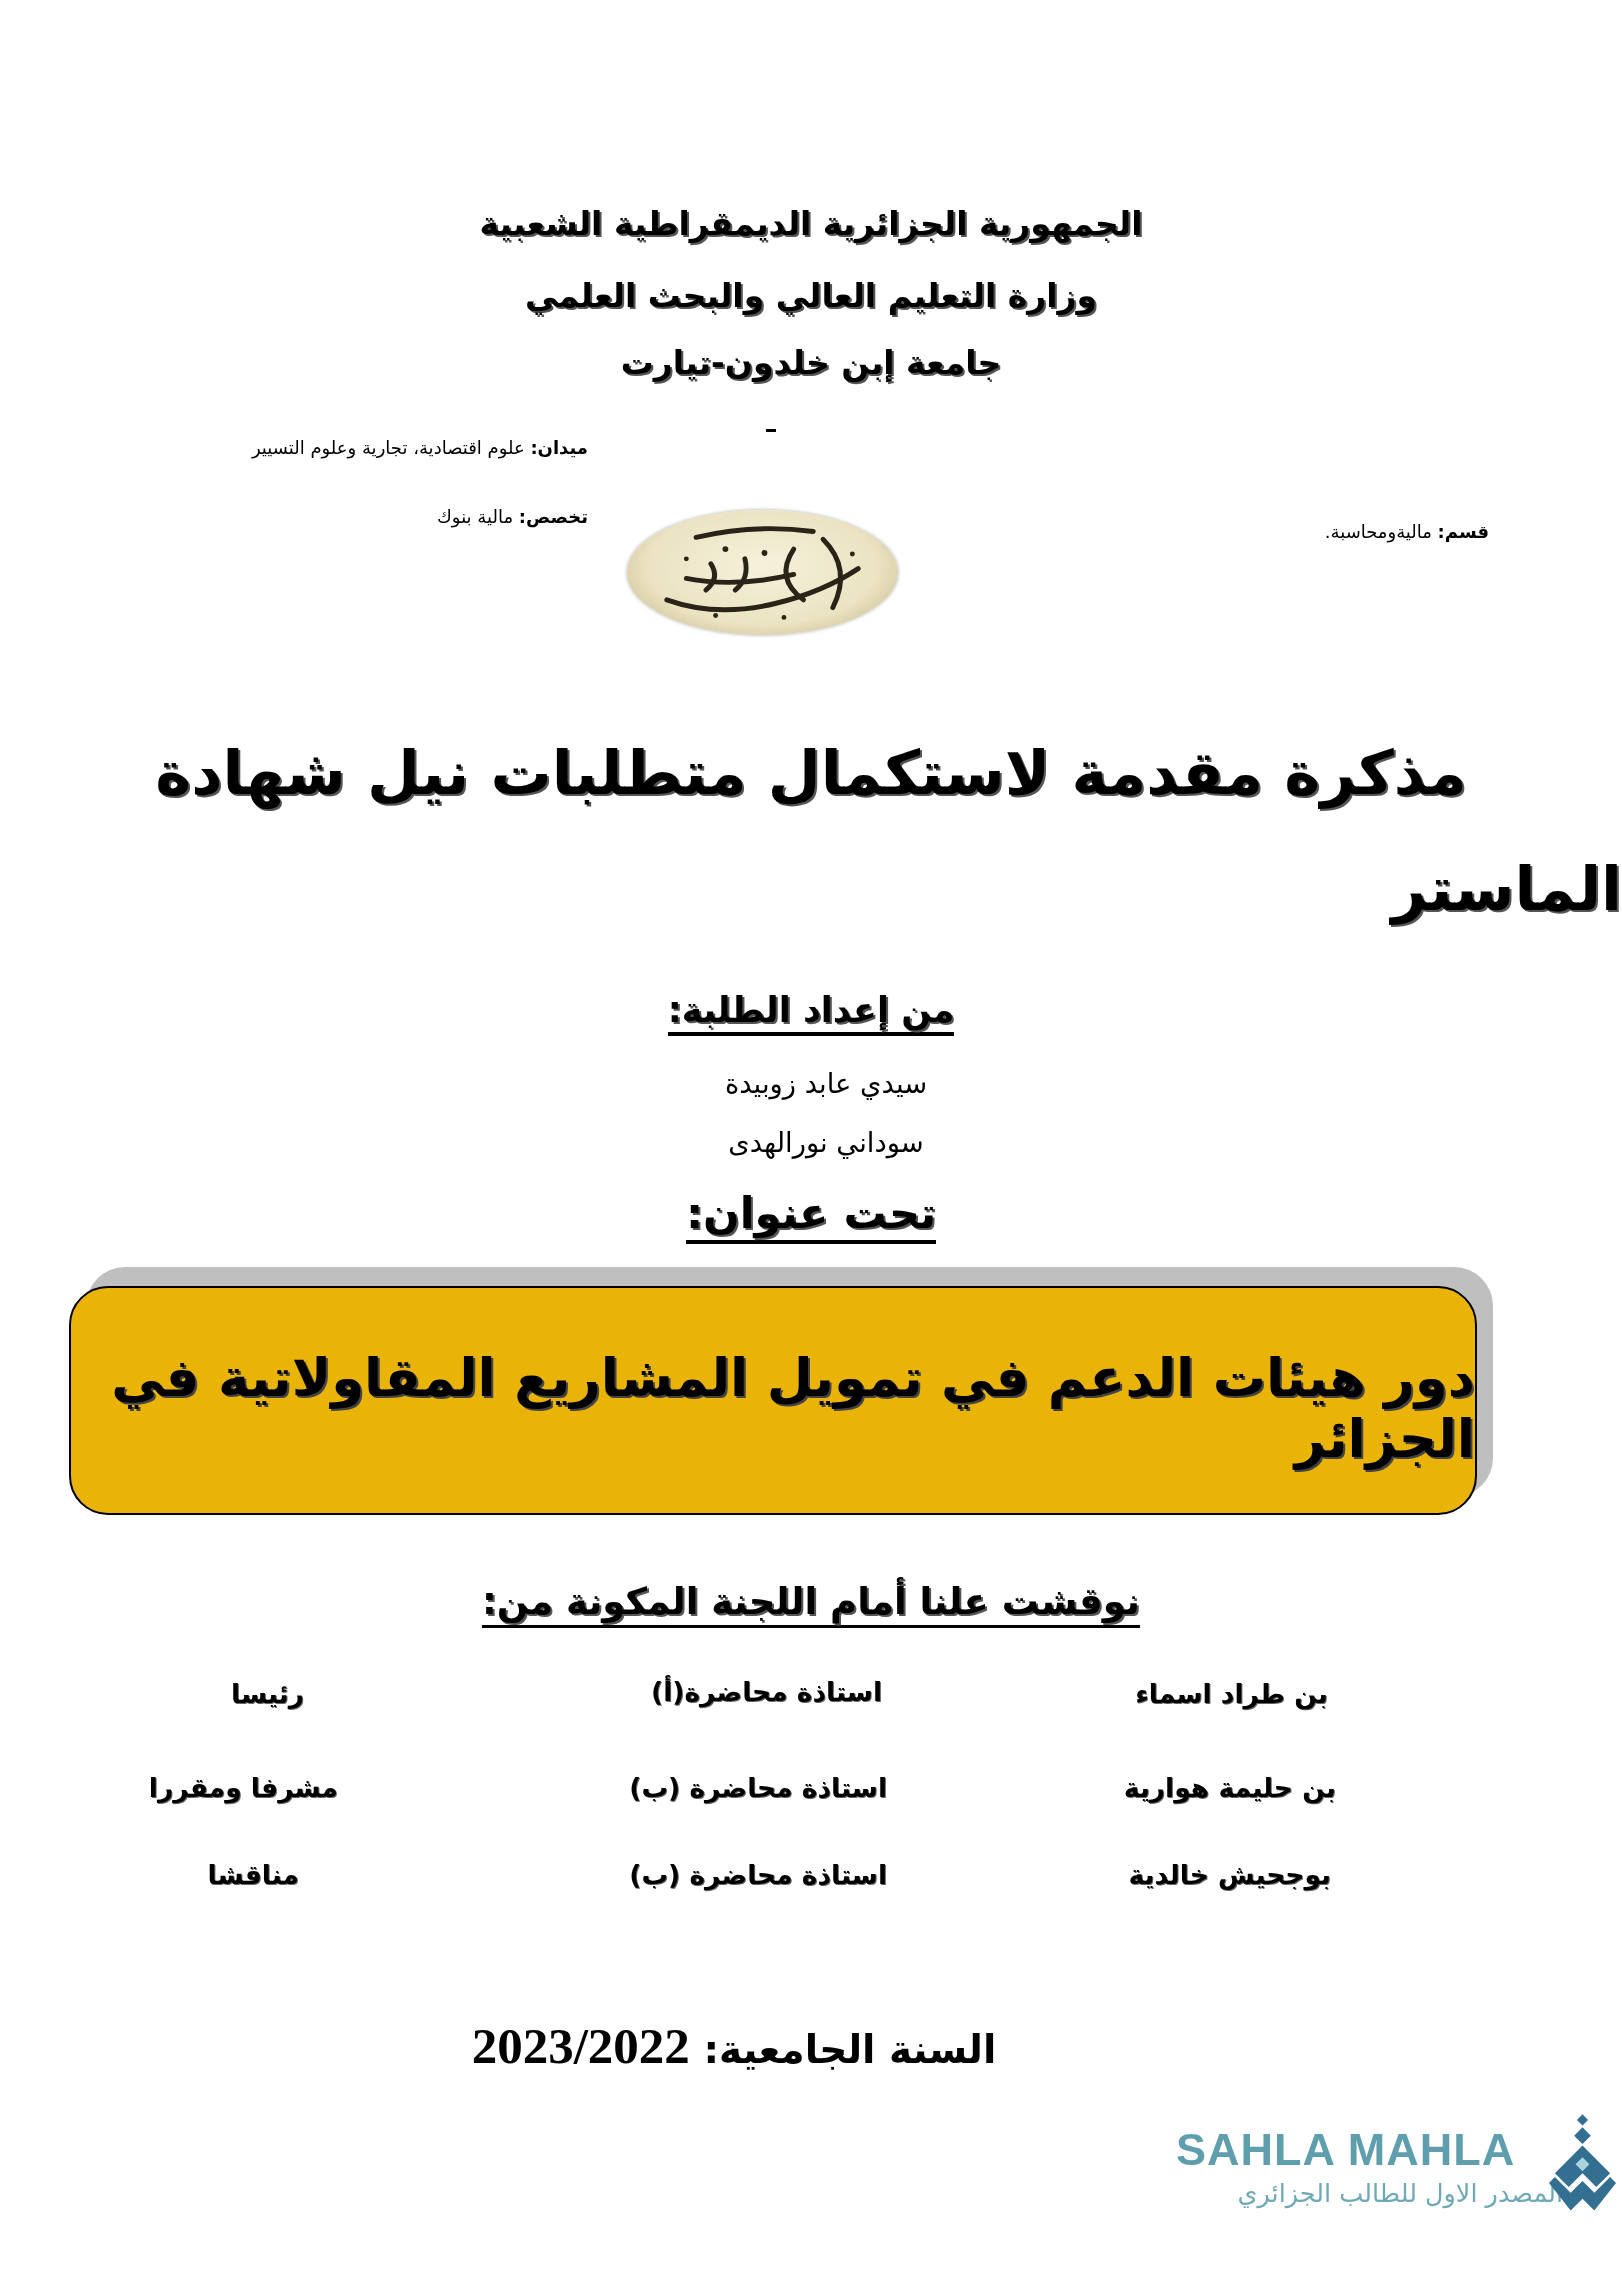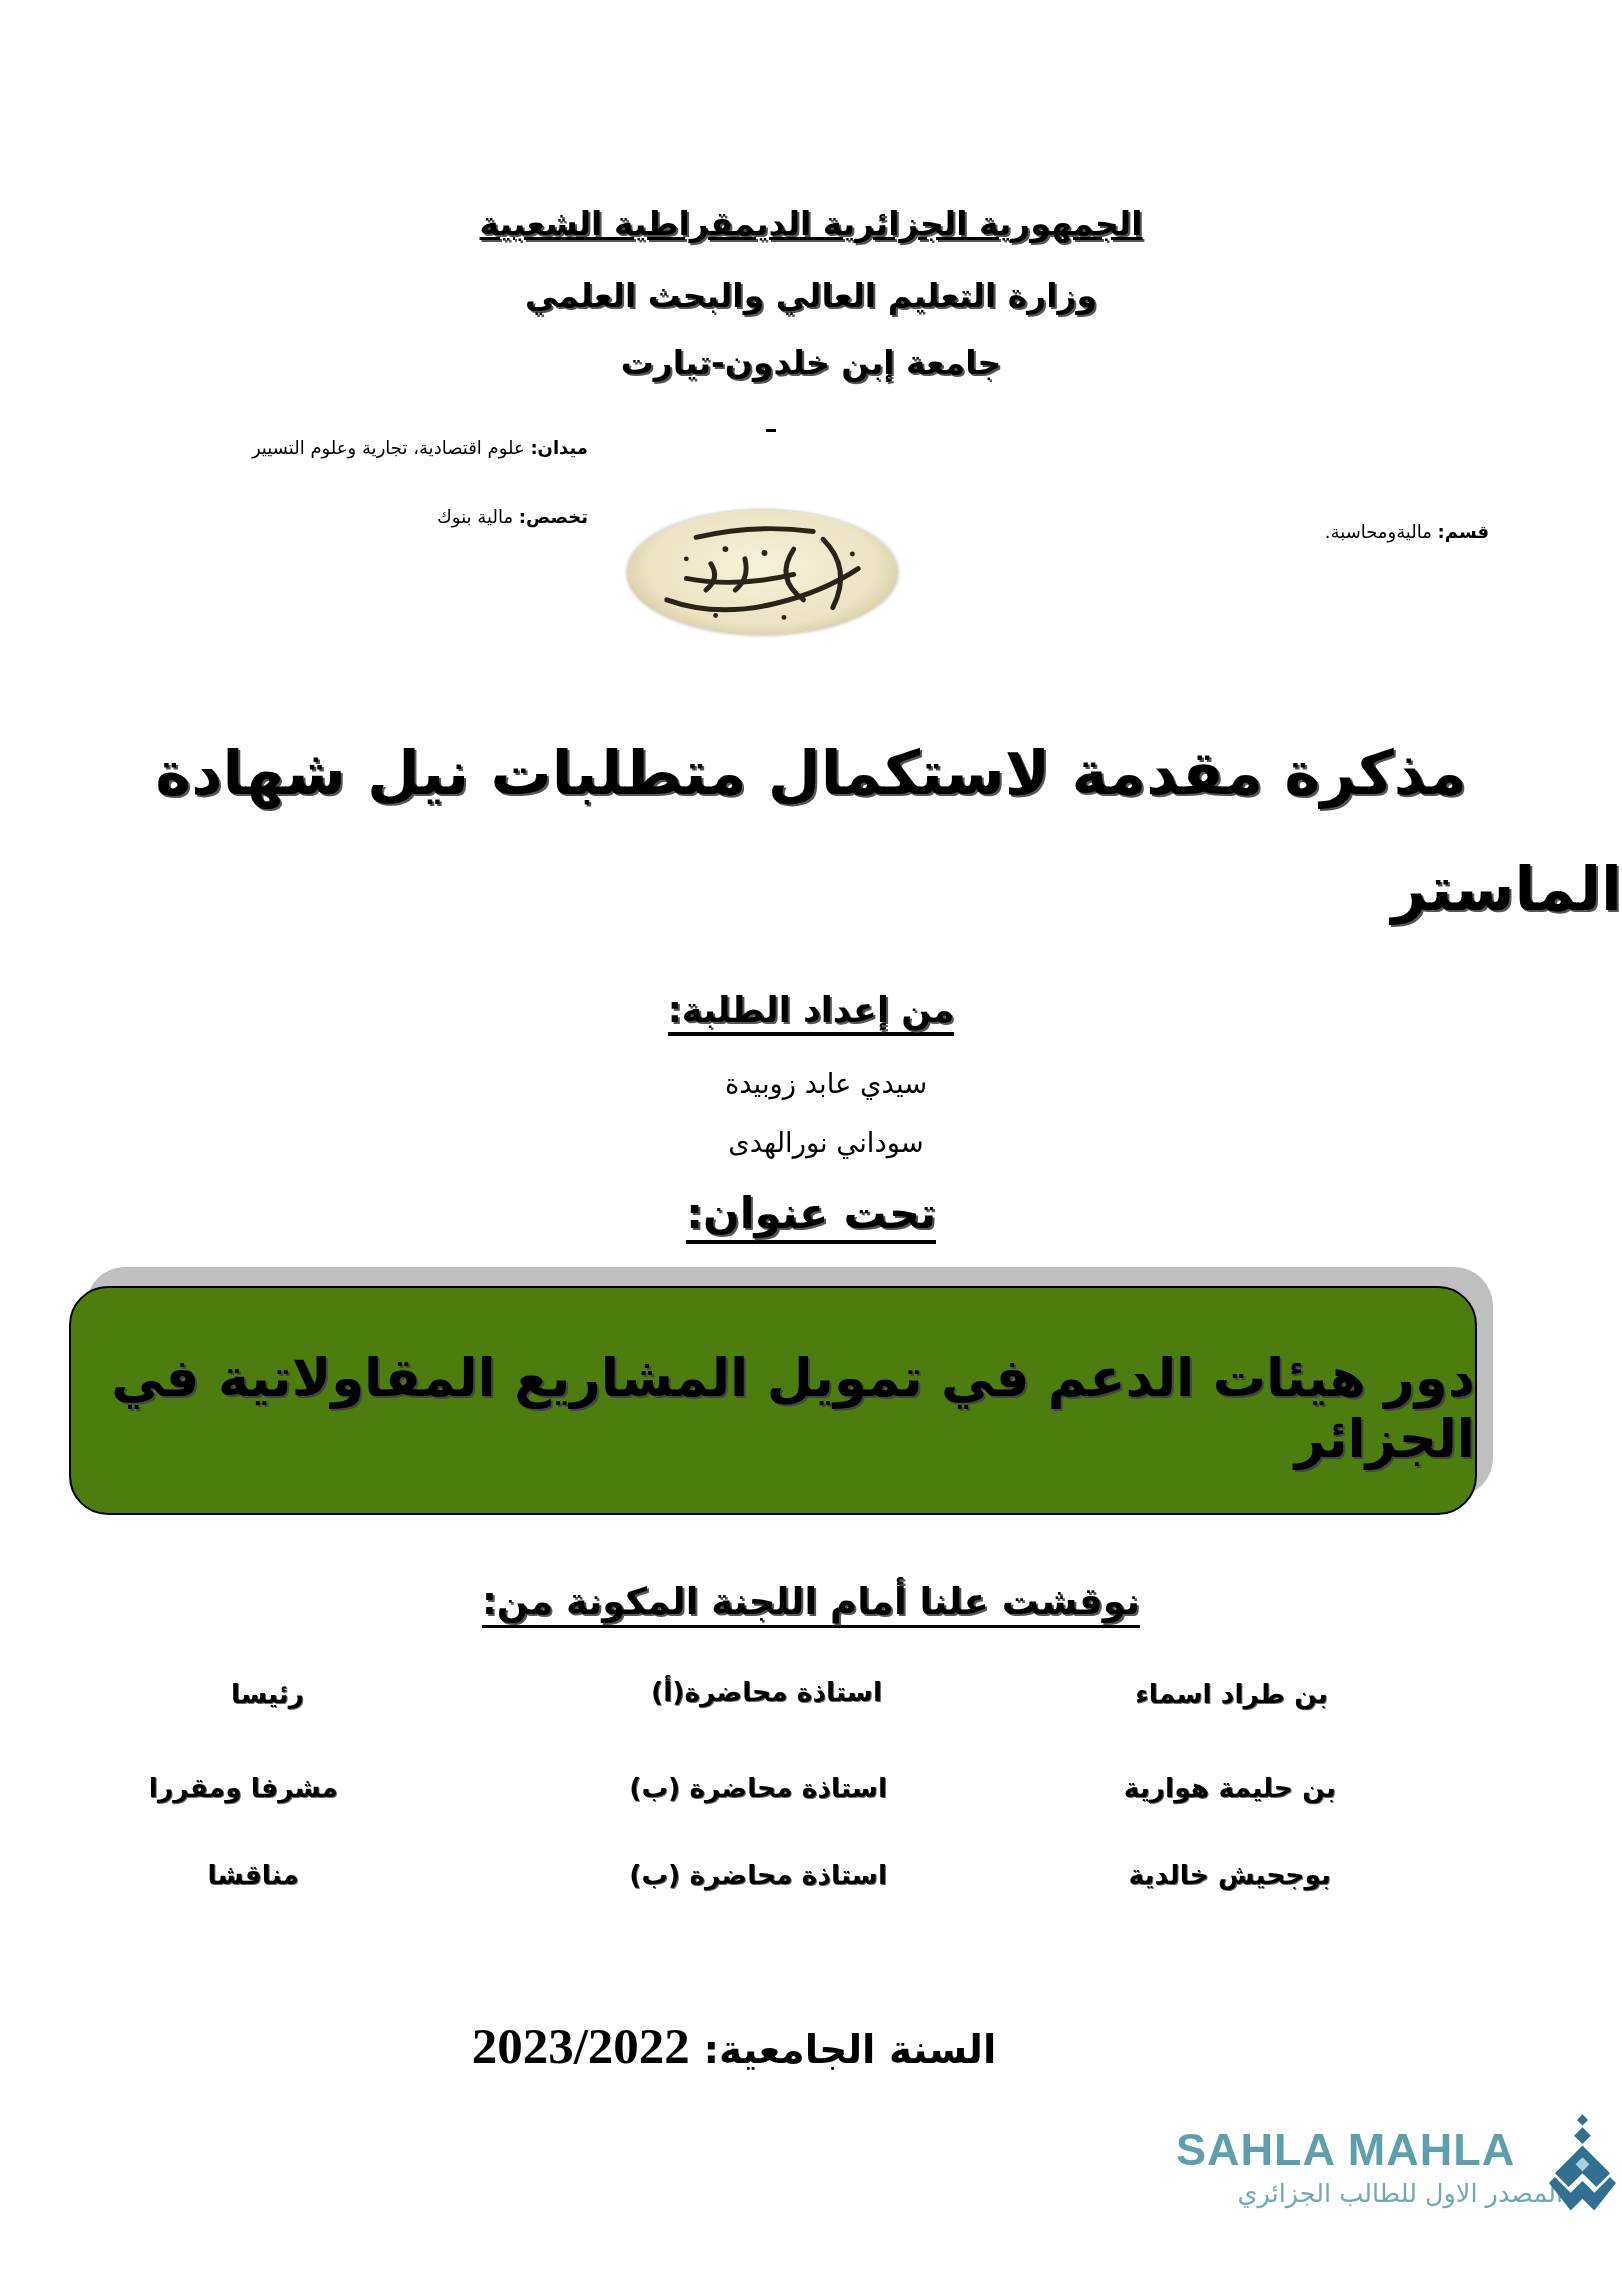--- a/index.html
+++ b/index.html
@@ -56,21 +56,21 @@
       font-size: 27.4px;
     }
 
     
     .box-shadow {
       left: 86px; top: 1267px; width: 1407px; height: 230px;
       background: #bfbfbf; border-radius: 39px;
     }
     .title-box {
       left: 69px; top: 1286px; width: 1408px; height: 229px;
-      background: #4d7c0f; border: 2.9px solid #000; border-radius: 39px;
+      background: #eab308; border: 2.9px solid #000; border-radius: 39px;
       display: flex; align-items: flex-start; justify-content: center;
     }
     .title-box .thesis-title {
       margin-top: 59px; direction: rtl; font-weight: bold;
       font-size: 53px; text-shadow: 2px 2px 0 #444;
     }
 
     
     .comm { direction: rtl; font-weight: bold; font-size: 26.5px; text-shadow: 1px 1px 0 #666; white-space: nowrap; }
 
@@ -88,21 +88,21 @@
     }
     .wm-sub {
       left: 1176px; top: 2178px; width: 387px; direction: rtl; text-align: right;
       font-size: 25.5px; color: #6fa9b6;
     }
     .wm-icon { left: 1547px; top: 2112px; width: 71px; height: 108px; }
   </style>
 </head>
 <body>
 
-<div class="abs hdr-line shadow-text" style="top:204px;text-decoration:underline;">الجمهورية الجزائرية الديمقراطية الشعبية</div>
+<div class="abs hdr-line shadow-text" style="top:204px;">الجمهورية الجزائرية الديمقراطية الشعبية</div>
 <div class="abs hdr-line shadow-text" style="top:276px;">وزارة التعليم العالي والبحث العلمي</div>
 <div class="abs hdr-line shadow-text" style="top:343px;">جامعة إبن خلدون-تيارت</div>
 <div class="abs dash"></div>
 
 <div class="abs side" style="left:137px; top:436px; width:451px;">
   <p><span class="lbl">ميدان:</span> <span>علوم اقتصادية، تجارية وعلوم التسيير</span></p>
   <p style="margin-top:45px;"><span class="lbl">تخصص:</span> <span>مالية بنوك</span></p>
 </div>
 
 <div class="abs side" style="left:1019px; top:475px; width:470px;">

